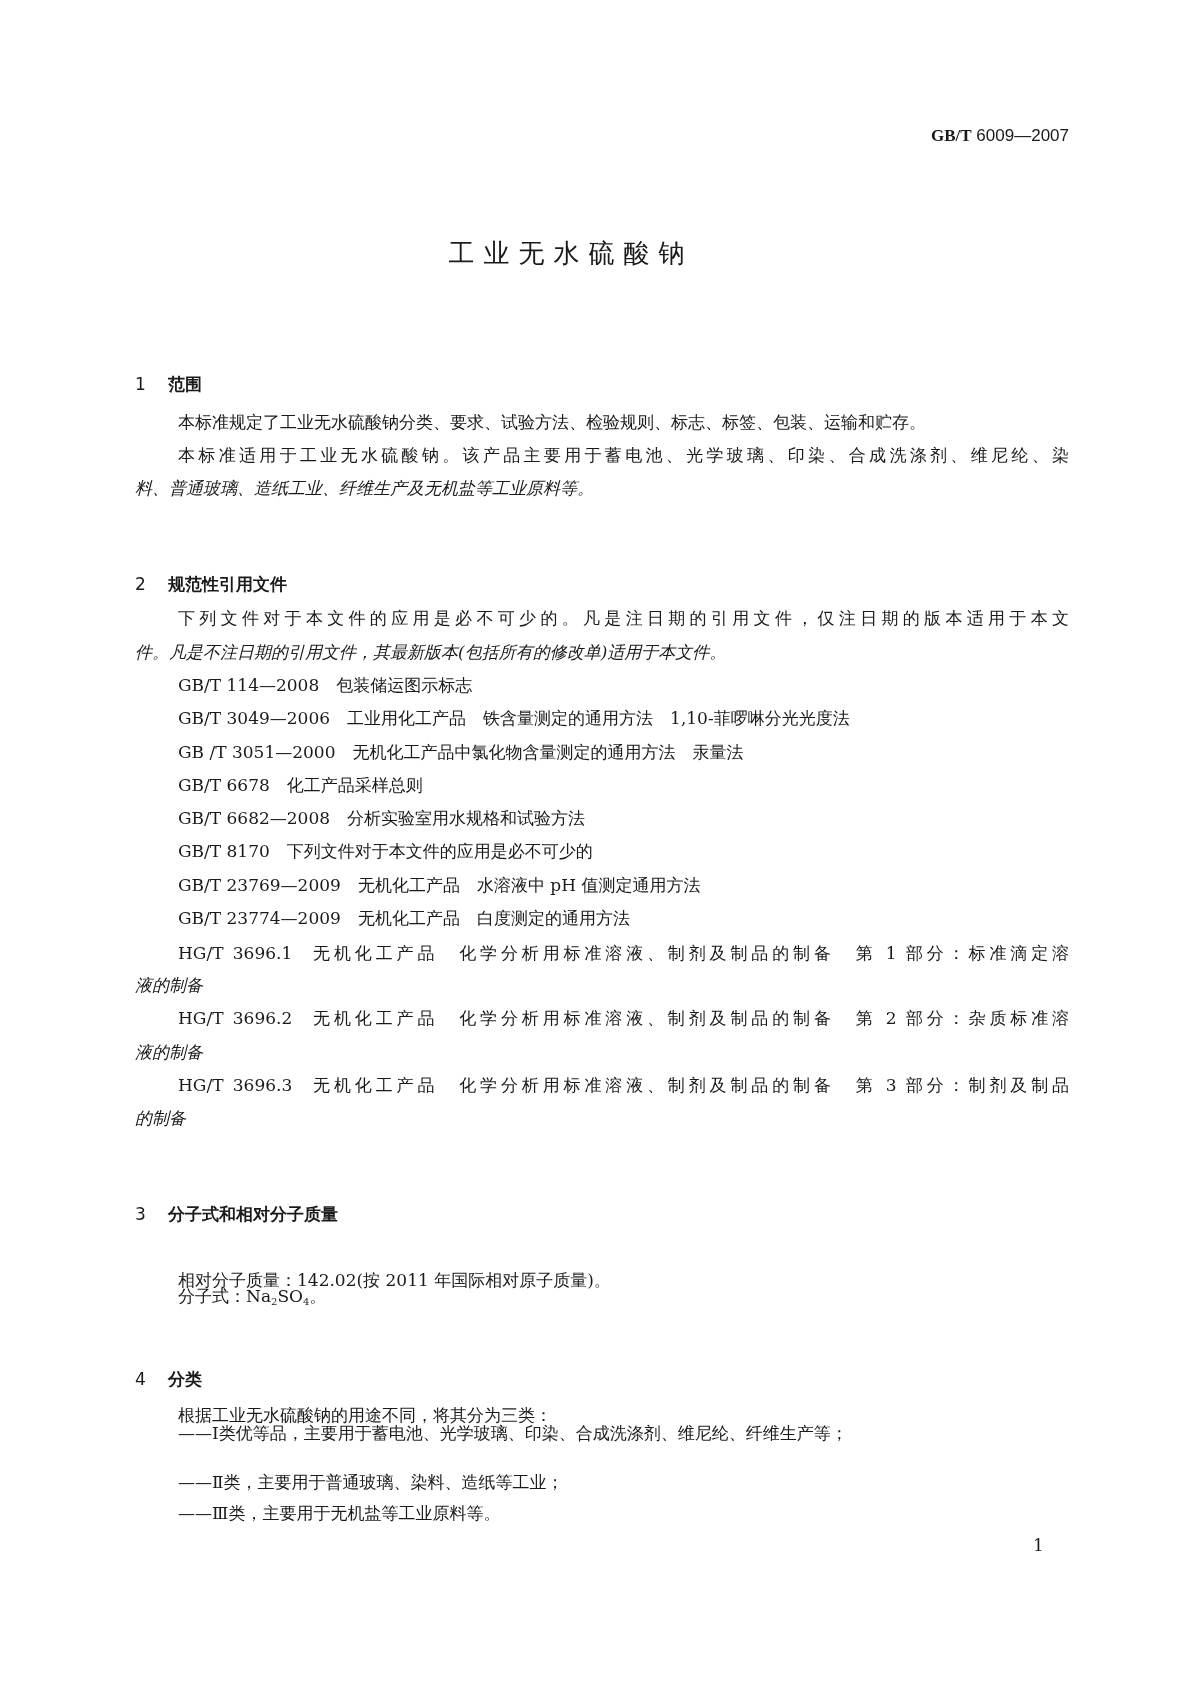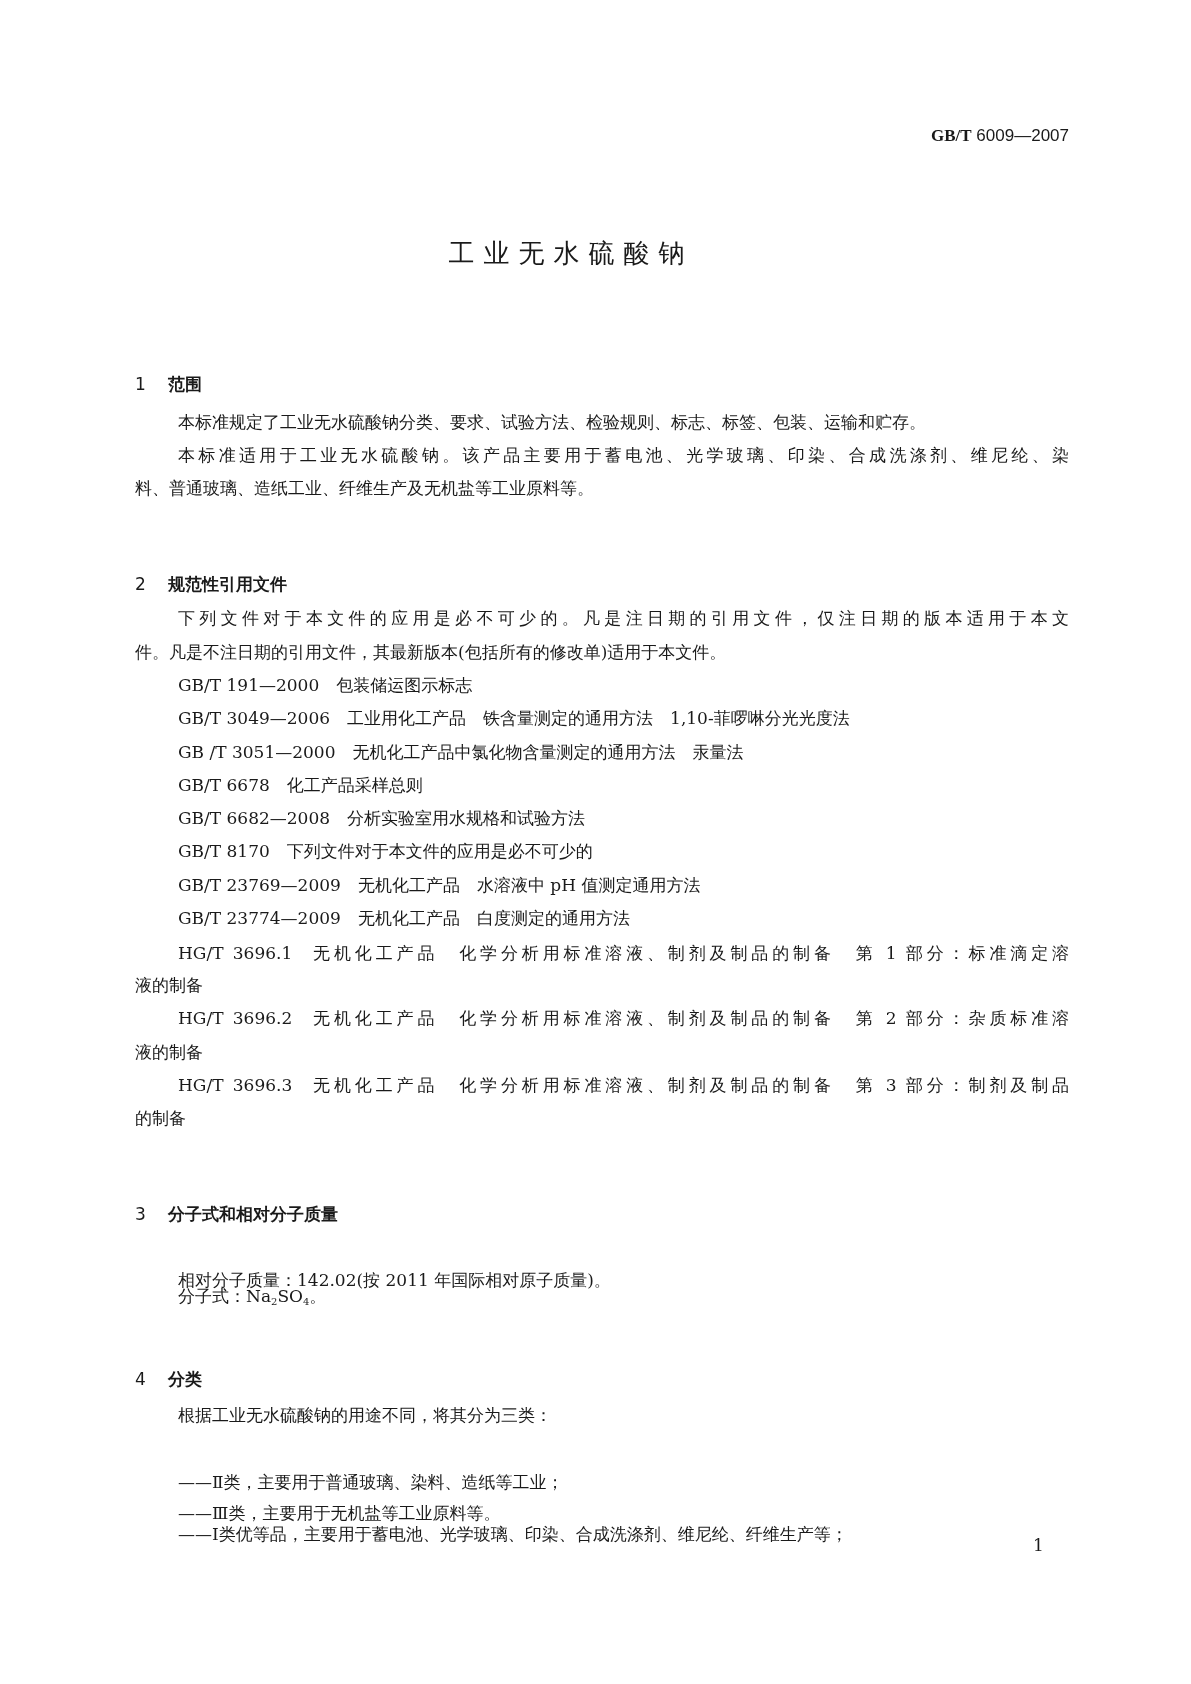--- a/index.html
+++ b/index.html
@@ -7,21 +7,21 @@
          font-family: "DejaVu Serif", "Liberation Serif", serif; color: #1a1a1a; }
   .abs { position: absolute; white-space: nowrap; }
   .std-code { right: 122px; top: 126px; font-size: 17px; font-family: "Liberation Sans", "DejaVu Sans", sans-serif; }
   .std-code b { font-family: "Liberation Serif", "DejaVu Serif", serif; font-weight: bold; text-align: center; }
   .title { left: 0; width: 1142px; text-align: center; top: 236px; font-size: 26px;
            letter-spacing: 9px; font-family: Liberation Serif, serif; font-weight: 500; }
   .heading { left: 135px; font-size: 17px; font-family: "DejaVu Sans", "Liberation Sans", sans-serif; font-weight: bold; margin-top: 30px; }
   .heading .num { display: inline-block; width: 33px; font-weight: normal; }
   .line { font-size: 17px; line-height: 20px; }
   .indent { left: 178px; }
-  .flush { left: 135px; }
+  .flush { left: 135px; font-style: italic; }
   .just { left: 178px; width: 891px; text-align: justify; text-align-last: justify; }
   .page-no { left: 1033px; top: 1535px; font-size: 17px; }
   sub { font-size: 10px; vertical-align: -3px; }
 </style>
 </head>
 <body>
 
 <div class="abs std-code">
   <b>GB/T</b>&nbsp;<span>6009—2007</span>
 </div>
@@ -35,21 +35,21 @@
 <div class="abs line just" style="top:445px">本标准适用于工业无水硫酸钠。该产品主要用于蓄电池、光学玻璃、印染、合成洗涤剂、维尼纶、染</div>
 <div class="abs line flush" style="top:478px">料、普通玻璃、造纸工业、纤维生产及无机盐等工业原料等。</div>
 
 <div class="abs heading" style="top:543px">
   <span class="num">2</span><span>规范性引用文件</span>
 </div>
 <div class="abs line just" style="top:608px">下列文件对于本文件的应用是必不可少的。凡是注日期的引用文件，仅注日期的版本适用于本文</div>
 <div class="abs line flush" style="top:642px">件。凡是不注日期的引用文件，其最新版本(包括所有的修改单)适用于本文件。</div>
 
 <div class="abs line indent" style="top:675px">
-  <span>GB/T 191—2000</span> <span>包装储运图示标志</span>
+  <span>GB/T 114—2008</span> <span>包装储运图示标志</span>
 </div>
 <div class="abs line indent" style="top:708px">
   <span>GB/T 3049—2006</span> <span>工业用化工产品　铁含量测定的通用方法　1,10-菲啰啉分光光度法</span>
 </div>
 <div class="abs line indent" style="top:742px">
   <span>GB /T 3051—2000</span> <span>无机化工产品中氯化物含量测定的通用方法　汞量法</span>
 </div>
 <div class="abs line indent" style="top:775px">
   <span>GB/T 6678</span> <span>化工产品采样总则</span>
 </div>
@@ -83,17 +83,17 @@
 </div>
 <div class="abs line indent" style="top:1286px">
   <span>分子式：</span><span>Na</span><sub>2</sub><span>SO</span><sub>4</sub><span>。</span>
 </div>
 <div class="abs line indent" style="top:1270px">相对分子质量：142.02(按 2011 年国际相对原子质量)。</div>
 
 <div class="abs heading" style="top:1338px">
   <span class="num">4</span><span>分类</span>
 </div>
 <div class="abs line indent" style="top:1405px">根据工业无水硫酸钠的用途不同，将其分为三类：</div>
-<div class="abs line indent" style="top:1524px">——Ⅰ类优等品，主要用于蓄电池、光学玻璃、印染、合成洗涤剂、维尼纶、纤维生产等；</div>
+<div class="abs line indent" style="top:1423px">——Ⅰ类优等品，主要用于蓄电池、光学玻璃、印染、合成洗涤剂、维尼纶、纤维生产等；</div>
 <div class="abs line indent" style="top:1472px">——Ⅱ类，主要用于普通玻璃、染料、造纸等工业；</div>
 <div class="abs line indent" style="top:1503px">——Ⅲ类，主要用于无机盐等工业原料等。</div>
 
 <div class="abs page-no">1</div>
 
 </body></html>

